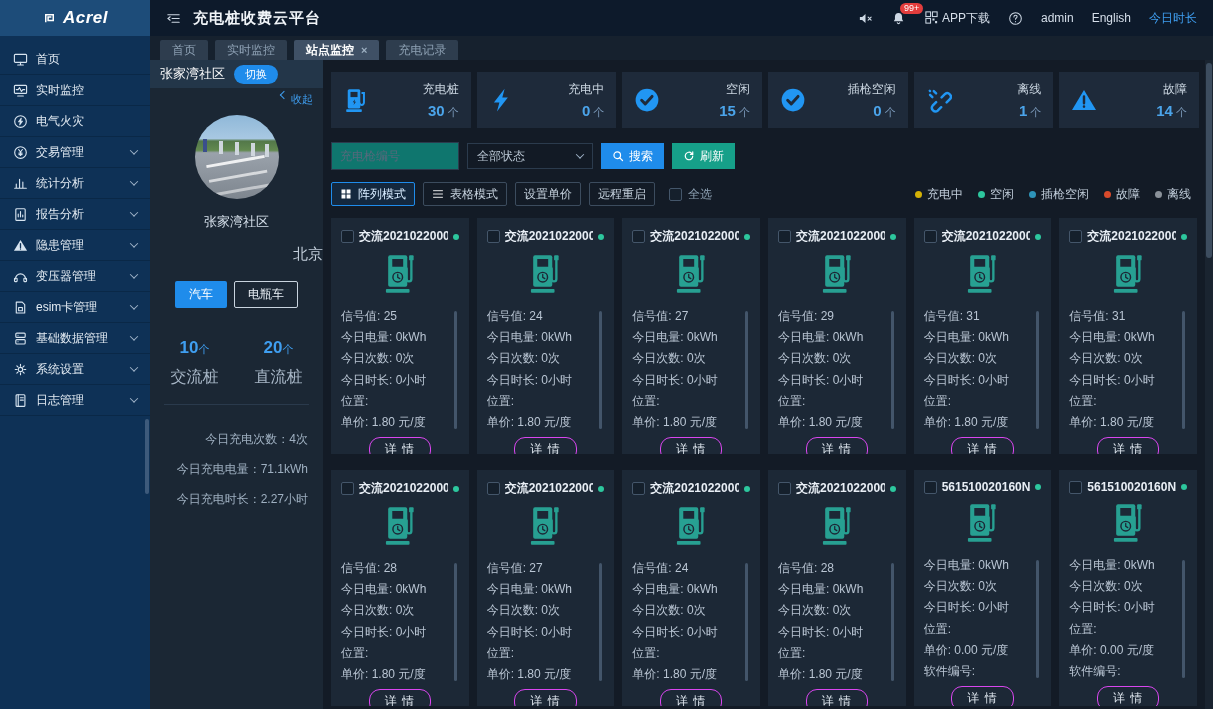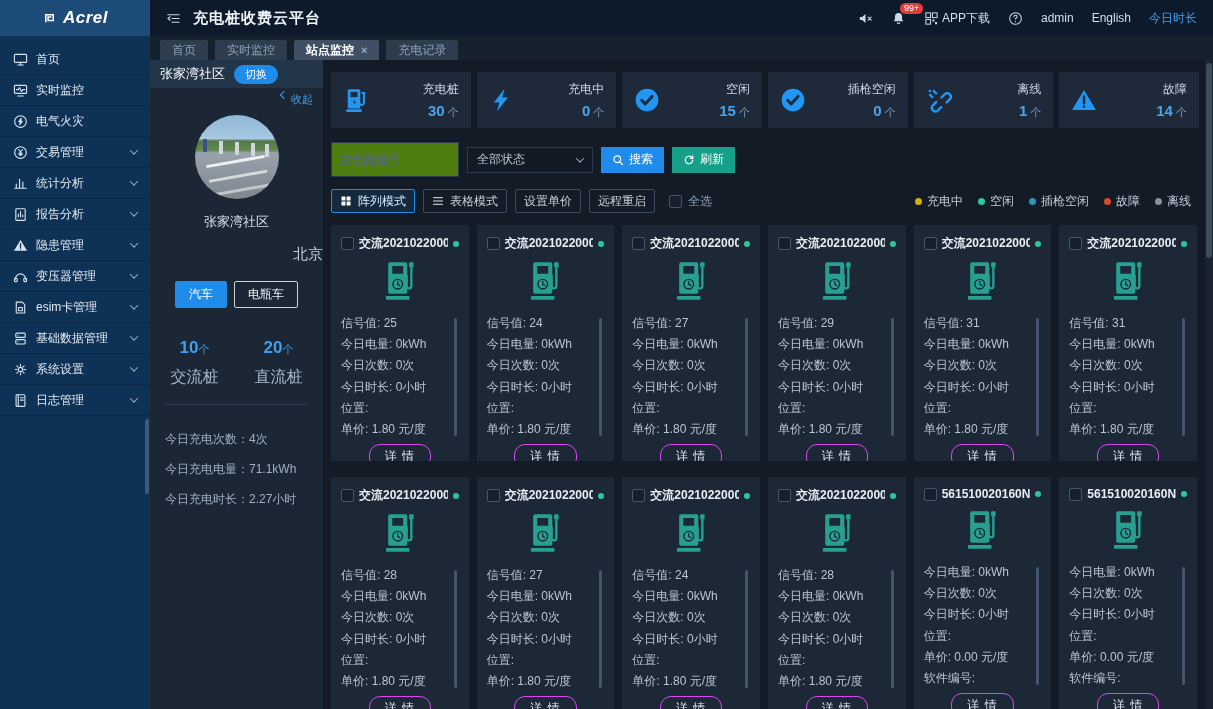--- a/index.html
+++ b/index.html
@@ -9,21 +9,21 @@
 
   
   .topbar { height:36px; display:flex; flex:none; }
   .logo-area { width:150px; background:#1d4c79; display:flex; align-items:center; justify-content:center; gap:6px; color:#fff; }
   .logo-text { font-weight:bold; font-style:italic; font-size:17px; letter-spacing:.5px; }
   .topbar-main { flex:1; background:#0d1a2b; display:flex; align-items:center; gap:12px; padding:0 16px; }
   .topbar-title { color:#f0f4f8; font-weight:bold; font-size:15px; letter-spacing:1px; }
   .topbar-right { margin-left:auto; display:flex; align-items:center; gap:18px; color:#d6dfea; }
   .bell-wrap { position:relative; display:inline-flex; }
   .badge { position:absolute; top:-8px; left:9px; background:#e23d3d; color:#fff; font-size:9px; border-radius:8px; padding:1px 4px; line-height:1.1; }
-  .app-dl { display:inline-flex; align-items:center; gap:3px; }
+  .app-dl { display:inline-flex; gap:3px; }
   .theme-link { color:#3f9ef0; }
   .icon { display:inline-flex; }
   .icon svg { width:100%; height:100%; display:block; }
   .tb-ic { width:15px; height:15px; color:#cdd8e4; }
 
   
   .body { flex:1; display:flex; min-height:0; }
   .sidebar { width:150px; flex:none; background:#0e3156; padding-top:8px; position:relative; }
   .menu-item { height:31px; display:flex; align-items:center; gap:8px; padding:0 13px; color:#e3ebf3; border-bottom:1px solid rgba(7,32,61,.55); cursor:pointer; }
   .menu-ic { width:15px; height:15px; color:#d7e4f0; flex:none; }
@@ -51,37 +51,37 @@
   .station-city { text-align:right; color:#c3cfdb; font-size:15px; margin-top:14px; }
   .vehicle-tabs { display:flex; justify-content:center; gap:7px; margin-top:17px; }
   .vtab { font-size:12px; padding:4px 13px; border-radius:2px; cursor:pointer; border:1px solid transparent; }
   .vtab.active { background:#1f8ceb; color:#fff; }
   .vtab.inactive { border-color:#c9d4df; color:#e9eff5; }
   .pile-counts { display:flex; justify-content:center; gap:36px; margin:30px 14px 0; padding-bottom:16px; border-bottom:1px solid #2a3a4c; }
   .pc-num { color:#3f9ef0; font-size:17px; font-weight:bold; text-align:center; }
   .pc-unit { font-size:11px; font-weight:normal; }
   .pc-label { color:#a7b6c6; font-size:16px; margin-top:9px; text-align:center; }
   .today-stats { margin-top:26px; padding:0 15px; }
-  .ts-row { color:#9fb0c1; font-size:12px; margin-bottom:13px; }
+  .ts-row { color:#9fb0c1; font-size:12px; margin-bottom:13px;text-align:right; }
 
   
   .main { flex:1; min-width:0; background:#131b26; padding:12px 14px 0 8px; position:relative; overflow:hidden; }
   .page-scrollbar { position:absolute; right:0; top:0; bottom:0; width:8px; background:#1a2430; }
   .page-scroll-thumb { position:absolute; top:3px; left:1px; width:6px; height:195px; background:#3d4d5f; border-radius:3px; }
 
   .stat-cards { display:flex; gap:6px; margin-bottom:14px; }
   .stat-card { flex:1; height:56px; background:#1e2a3a; display:flex; align-items:center; padding:0 12px; }
   .stat-ic { width:26px; height:26px; color:#2196f3; flex:none; }
   .stat-right { margin-left:auto; text-align:right; }
   .stat-label { color:#cdd8e3; font-size:12px; }
   .stat-count { color:#4ba4ea; font-size:15px; font-weight:bold; margin-top:4px; }
   .stat-unit { font-size:11px; font-weight:normal; color:#7d9cbd; }
 
   .filter-row { display:flex; gap:8px; margin:2px 0 12px; align-items:center; }
-  .search-input { width:128px; height:35px; background:#4d7c0f; border:1px solid #2b3b4d; color:#cfd9e4; font-size:12px; padding:0 8px; outline:none;font-weight:bold; }
+  .search-input { width:128px; height:28px; background:#0f766e; border:1px solid #2b3b4d; color:#cfd9e4; font-size:12px; padding:0 8px; outline:none; }
   .search-input::placeholder { color:#56697c; }
   .status-select { width:126px; height:26px; background:#121a25; border:1px solid #2b3b4d; color:#b9c6d3; display:flex; align-items:center; justify-content:space-between; padding:0 9px; cursor:pointer; }
   .btn { height:26px; border:none; color:#fff; font-size:12px; display:inline-flex; align-items:center; gap:5px; padding:0 11px; cursor:pointer; font-family:inherit; }
   .btn-search { background:#1f8ceb; }
   .btn-refresh { background:#16a089; }
   .btn-ic { width:12px; height:12px; color:#fff; }
 
   .mode-row { display:flex; align-items:center; margin-bottom:12px; }
   .mode-buttons { display:flex; gap:8px; align-items:center; }
   .mode-btn { height:24px; padding:0 8px; font-size:12px; display:inline-flex; align-items:center; gap:6px; background:transparent; border:1px solid #3c4c5e; color:#c6d2de; cursor:pointer; font-family:inherit; border-radius:2px; }

